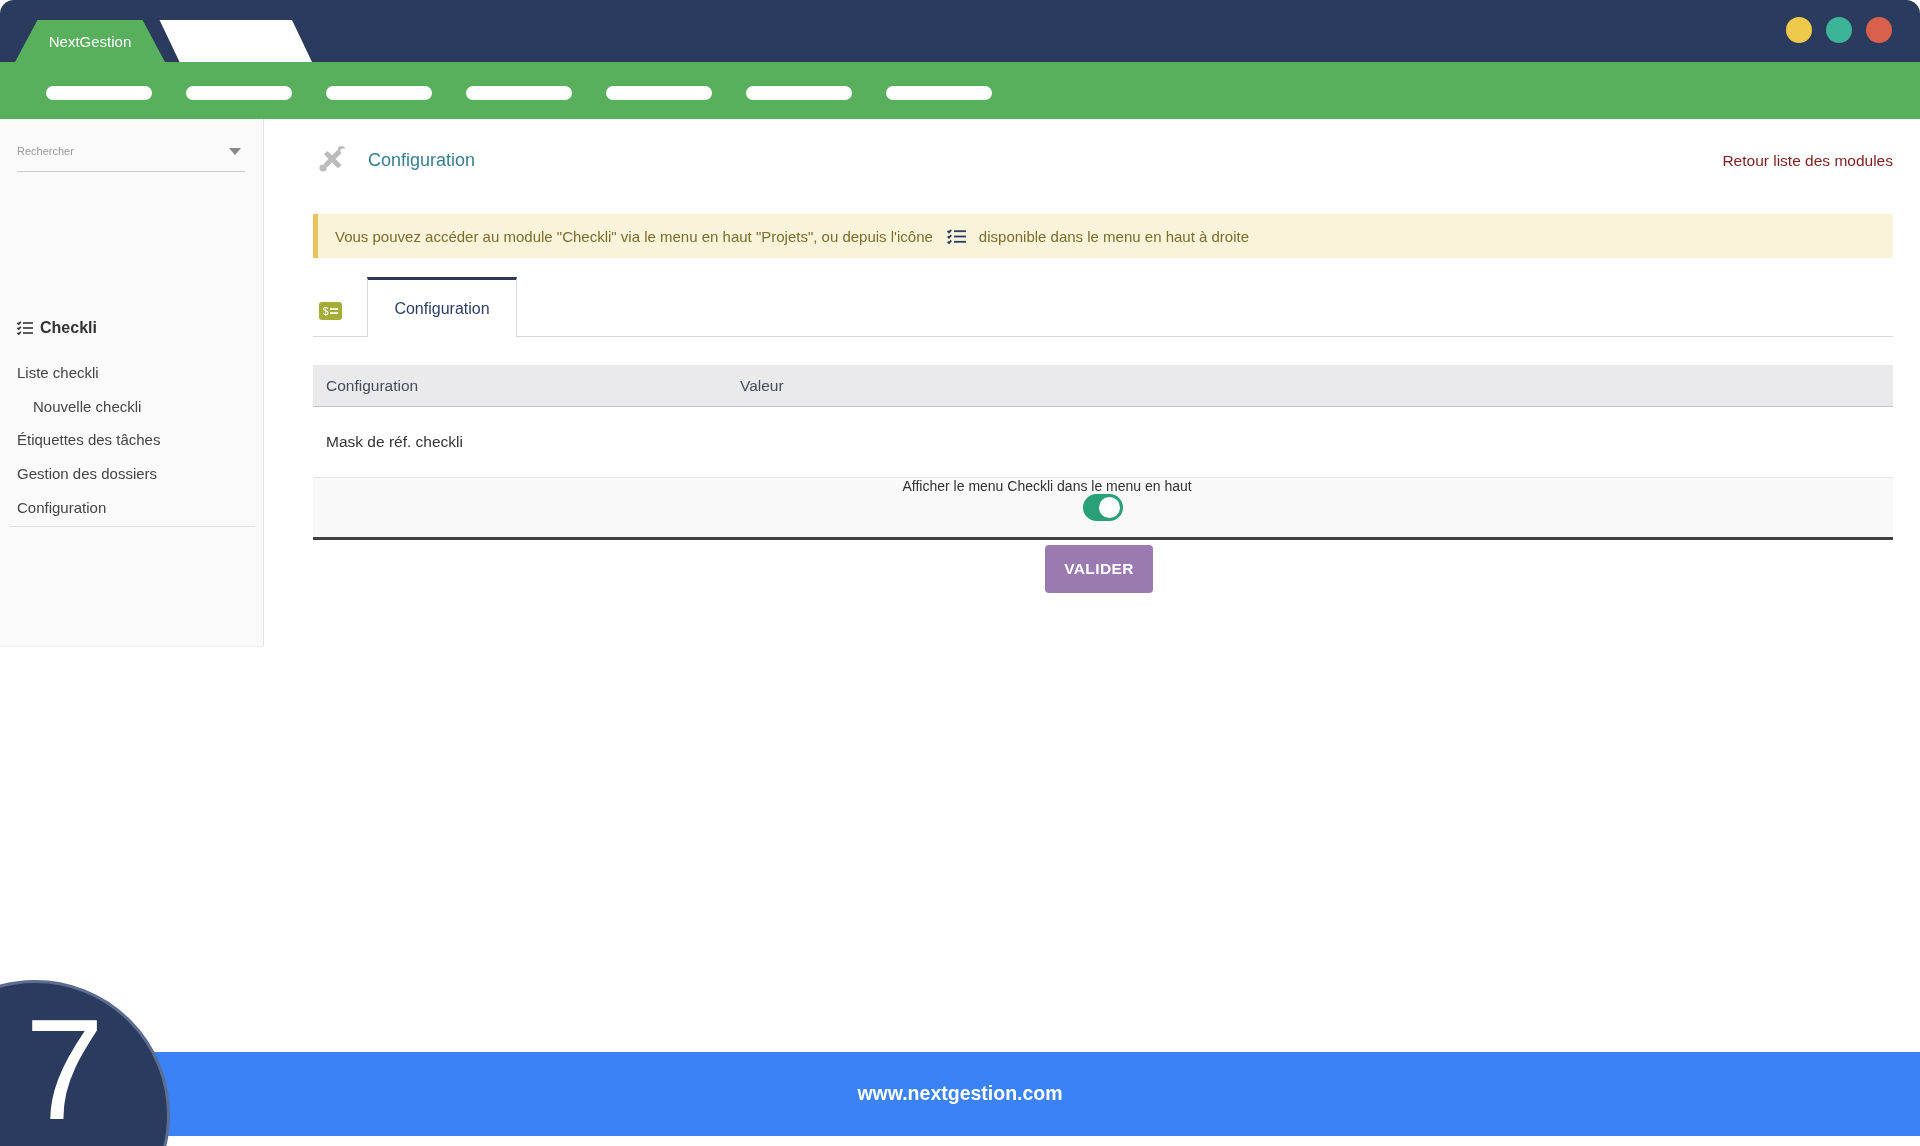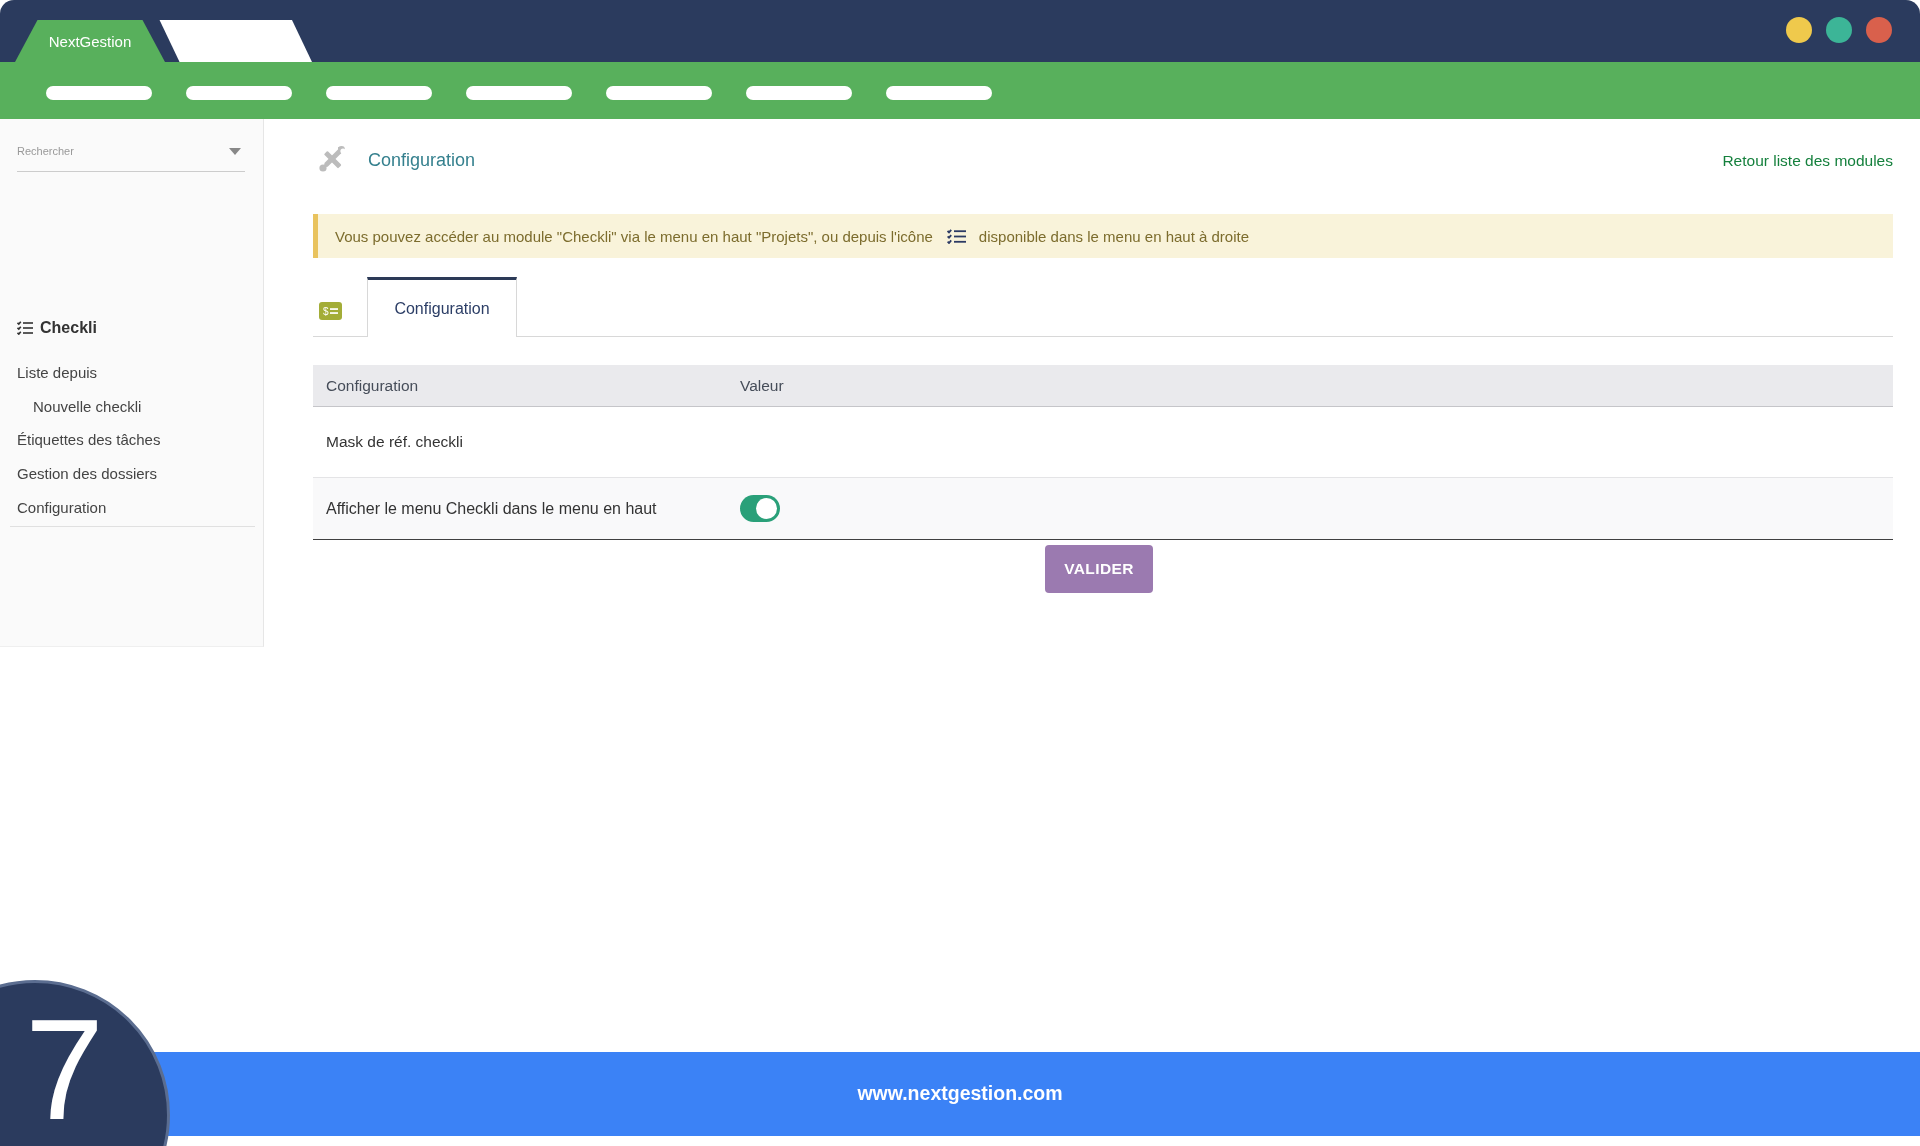--- a/index.html
+++ b/index.html
@@ -63,21 +63,21 @@
   .menu-item.indent { left: 33px; }
   .side-divider {
     position: absolute; left: 10px; top: 288px; width: 245px; height: 1px; background: #e0e0e0;
   }
   
   .main-title-icon { position: absolute; left: 316px; top: 143px; }
   .main-title {
     position: absolute; left: 368px; top: 150px; font-size: 18px; color: #35808e;
   }
   .back-link {
-    position: absolute; right: 27px; top: 152px; font-size: 15.5px; color: #15803d;
+    position: absolute; right: 27px; top: 152px; font-size: 15.5px; color: #7f1d1d;
     cursor: pointer; text-decoration: none;
   }
   
   .notice {
     position: absolute; left: 313px; top: 214px; width: 1580px; height: 44px;
     background: #f9f3da; border-left: 5px solid #e9c35e;
     display: flex; align-items: center; padding-left: 17px;
     color: #7c6c2d; font-size: 15px;
   }
   .notice .list-icon { margin: 0 13px 0 14px; flex: 0 0 auto; }
@@ -97,21 +97,21 @@
   
   .cfg-table { position: absolute; left: 313px; top: 365px; width: 1580px; }
   .cfg-row { display: flex; align-items: center; }
   .cfg-head {
     height: 42px; background: #eaeaed; border-bottom: 1px solid #c5c5c9;
     color: #464d59; font-size: 15.5px;
   }
   .cfg-col1 { width: 427px; padding-left: 13px; }
   .cfg-col2 { flex: 1; }
   .cfg-r1 { height: 71px; background: #fff; border-bottom: 1px solid #e4e4e6; color: #333; font-size: 15.5px; }
-  .cfg-r2 { height: 62px; background: #f9f9fa; border-bottom: 1px solid #404040; color: #333; font-size: 16px; }
+  .cfg-r2 { height: 62px; background: #f9f9fa; border-bottom: 3px solid #404040; color: #333; font-size: 14px; flex-direction: column; }
   .mask-input {
     width: 236px; border: none; border-bottom: 1px solid #b5b5b5; background: transparent;
     font-family: "Liberation Sans", sans-serif; font-size: 15.5px; color: #333; padding: 2px 0 6px 2px;
     outline: none;
   }
   .toggle {
     width: 40px; height: 27px; border-radius: 14px; background: #2aa079; position: relative; cursor: pointer;
   }
   .toggle .knob {
     position: absolute; top: 3px; right: 3px; width: 21px; height: 21px; border-radius: 50%; background: #fff;
@@ -176,21 +176,21 @@
         <path d="M0.5 1.8 L1.8 3.1 L3.8 0.7"></path>
         <path d="M0.5 6.8 L1.8 8.1 L3.8 5.7"></path>
         <path d="M0.5 11.8 L1.8 13.1 L3.8 10.7"></path>
         <line x1="6" y1="2" x2="16" y2="2"></line>
         <line x1="6" y1="7" x2="16" y2="7"></line>
         <line x1="6" y1="12" x2="16" y2="12"></line>
       </g>
     </svg>
     <span>Checkli</span>
   </div>
-  <div class="menu-item" style="top:245px">Liste depuis</div>
+  <div class="menu-item" style="top:245px">Liste checkli</div>
   <div class="menu-item indent" style="top:279px">Nouvelle checkli</div>
   <div class="menu-item" style="top:312px">Étiquettes des tâches</div>
   <div class="menu-item" style="top:346px">Gestion des dossiers</div>
   <div class="menu-item" style="top:380px">Configuration</div>
   <div class="side-divider" style="top:407px"></div>
 </div>
 
 <div class="main-title-icon">
   <svg width="32" height="32" viewBox="0 0 32 32">
     <g fill="#bcbcbc">

